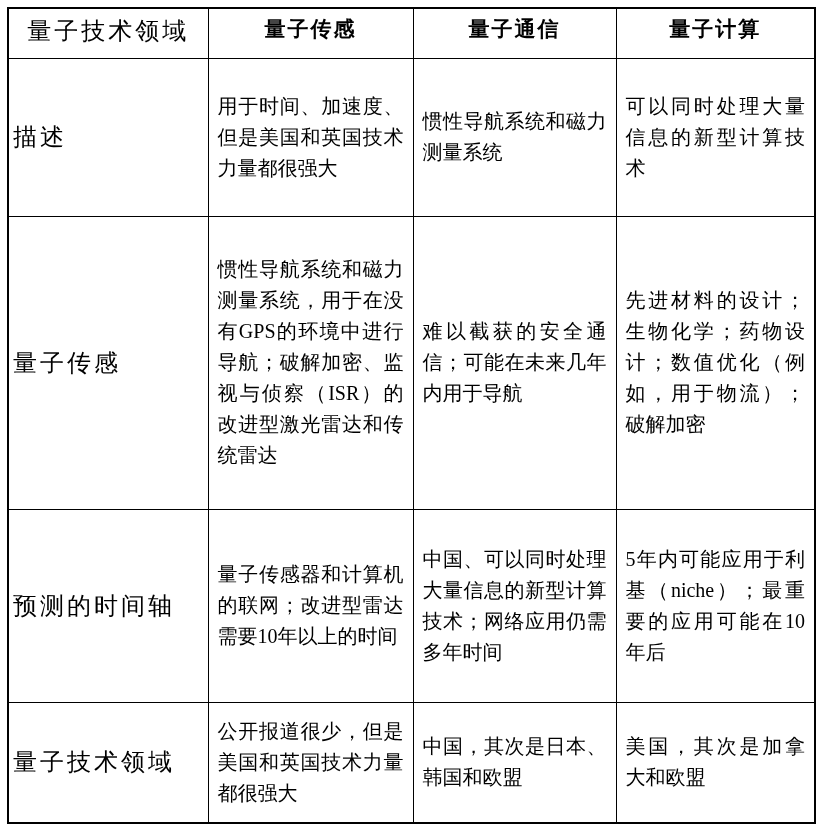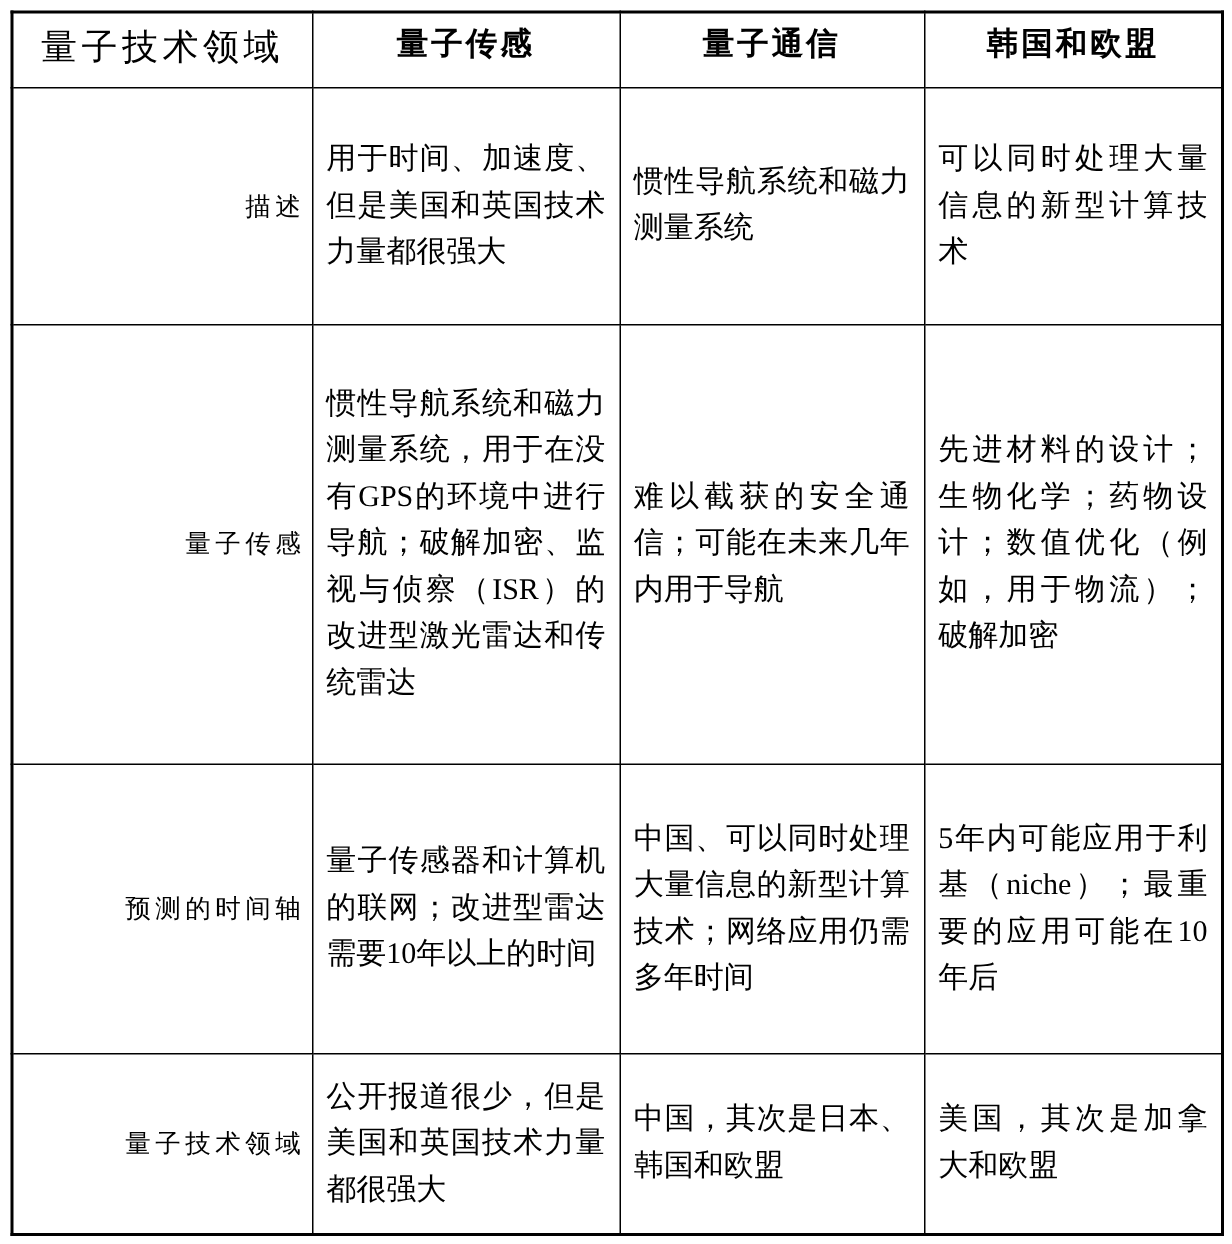--- a/index.html
+++ b/index.html
@@ -48,23 +48,23 @@
     font-size: 21px;
     font-weight: bold;
     letter-spacing: 2px;
   }
   th.head-cell.first {
     font-weight: normal;
     letter-spacing: 3px;
     font-size: 24px;
   }
   td.row-label {
-    text-align: right;
+    text-align: left;
     vertical-align: middle;
-    font-size: 17px;
+    font-size: 24px;
     letter-spacing: 3px;
     padding: 2px 4px;
   }
   td.content {
     text-align: justify;
     vertical-align: middle;
     font-size: 20px;
     line-height: 31px;
     padding: 6px 9px;
   }
@@ -78,21 +78,21 @@
       <col class="c0">
         <col class="c1">
         <col class="c2">
         <col class="c3">
     </colgroup>
     <thead>
       <tr class="r-head">
         <th class="head-cell first">量子技术领域</th>
         <th class="head-cell">量子传感</th>
         <th class="head-cell">量子通信</th>
-        <th class="head-cell">韩国和欧盟</th>
+        <th class="head-cell">量子计算</th>
       </tr>
     </thead>
     <tbody>
       <tr class="r-desc">
         <td class="row-label">描述</td>
         <td class="content">用于时间、加速度、但是美国和英国技术力量都很强大</td>
         <td class="content">惯性导航系统和磁力测量系统</td>
         <td class="content">可以同时处理大量信息的新型计算技术</td>
       </tr>
       <tr class="r-app">

